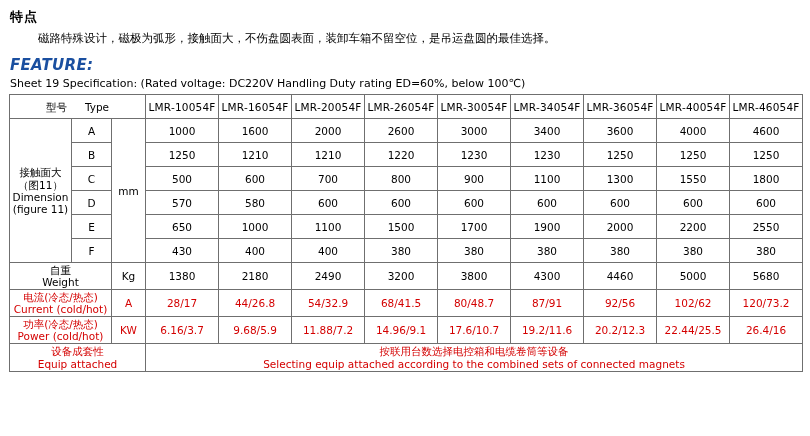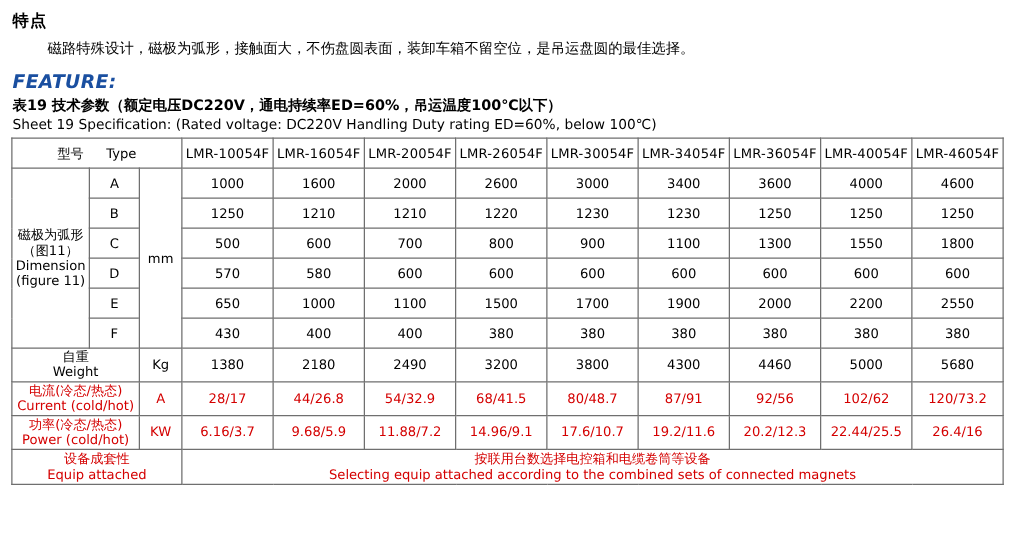--- a/index.html
+++ b/index.html
@@ -112,21 +112,20 @@
 </head>
 <body>
 
 <div class="page">
 
   <div class="sec-title-cn">特点</div>
   <div class="sec-body-cn">磁路特殊设计，磁极为弧形，接触面大，不伤盘圆表面，装卸车箱不留空位，是吊运盘圆的最佳选择。</div>
 
   <div class="sec-title-en">FEATURE:</div>
 
-  <div class="spec-line-cn">表19 技术参数（额定电压DC220V，通电持续率ED=60%，吊运温度100℃以下）</div>
   <div class="spec-line-en">Sheet 19 Specification:  (Rated voltage: DC220V  Handling Duty rating ED=60%, below 100℃)</div>
 
   <table class="spec">
     <colgroup>
       <col style="width:62px">
       <col style="width:40px">
       <col style="width:34px">
       <col style="width:73px">
       <col style="width:73px">
       <col style="width:73px">
@@ -153,21 +152,21 @@
       <td class="typecell">LMR-30054F</td>
       <td class="typecell">LMR-34054F</td>
       <td class="typecell">LMR-36054F</td>
       <td class="typecell">LMR-40054F</td>
       <td class="typecell">LMR-46054F</td>
     </tr>
 
     <tr>
       <td class="rowlabel" rowspan="6">
         <span class="two-line">
-          <span class="l1">磁极为弧形</span>
+          <span class="l1">接触面大</span>
           <span class="l2">（图11）</span>
           <span class="l1">Dimension</span>
           <span class="l2">(figure 11)</span>
         </span>
       </td>
       <td class="dim">A</td>
       <td class="unit" rowspan="6">mm</td>
       <td>1000</td>
       <td>1600</td>
       <td>2000</td>

